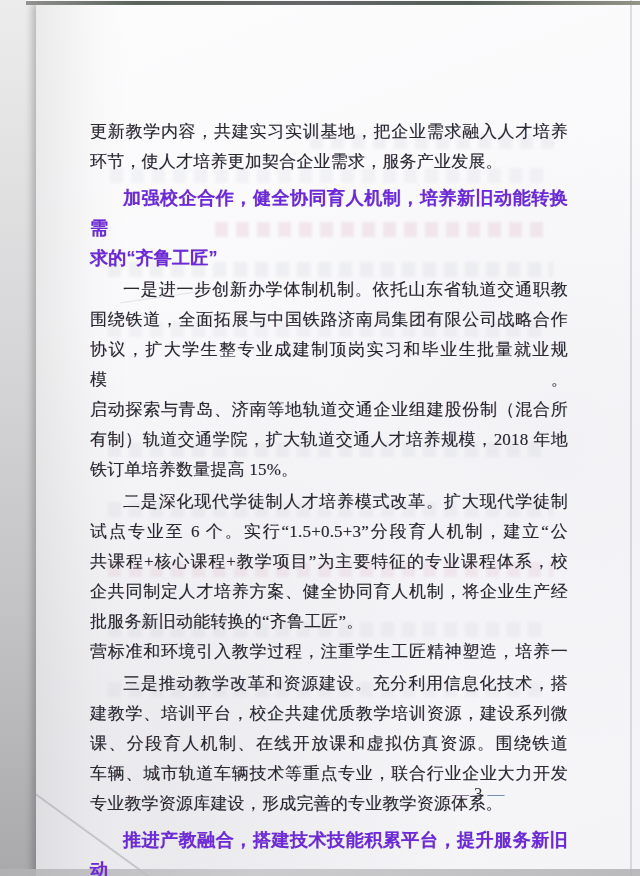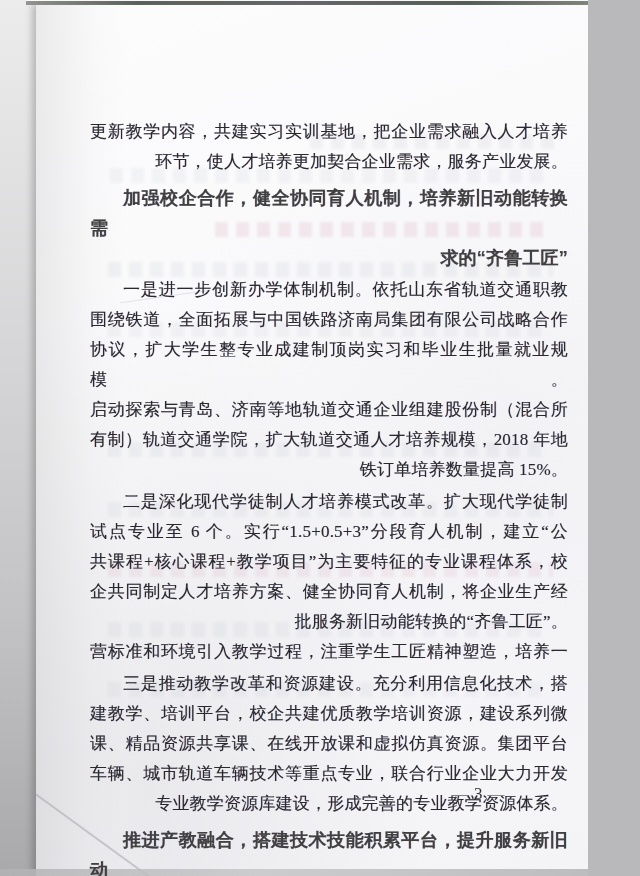--- a/index.html
+++ b/index.html
@@ -4,21 +4,21 @@
 <style>
   html, body {
     margin: 0; padding: 0;
     width: 640px; height: 876px;
     overflow: hidden;
     background: #b9b9bb;
     font-family: "Liberation Serif", serif;
   }
   .scan {
     position: relative;
-    width: 588px; height: 876px;
+    width: 640px; height: 876px;
     overflow: hidden;
     background: #d9d9db;
   }
   
   .scanner-strip {
     position: absolute; left: 0; top: 0;
     width: 38px; height: 876px;
     background: linear-gradient(180deg, #ececec 0%, #d6d6d8 40%, #c3c3c5 70%, #a9a9ab 100%);
   }
   
@@ -92,23 +92,23 @@
     letter-spacing: 0.2px;
     text-shadow: 0.5px 0 0 rgba(70,100,170,0.28), -0.5px 0 0 rgba(170,80,80,0.22);
   }
   .para { margin: 0; }
   .para + .para { margin-top: 2px; }
   .para.heading { margin-top: 6px; }
   .para.heading .line {
     font-family: "Liberation Sans", sans-serif;
     font-weight: 700;
     font-size: 18px;
-    color: #404040;
+    color: #6d28d9;
   }
-  .line { white-space: nowrap; text-align: right; }
+  .line { white-space: nowrap; text-align: left; }
   .line.justify {
     white-space: normal;
     text-align: justify;
     text-align-last: justify;
   }
   .line.indent { text-indent: 33px; }
   
   .page-number {
     position: absolute; left: 452px; top: 784px;
     width: 110px;
@@ -167,21 +167,21 @@
         <div class="line indent justify">二是深化现代学徒制人才培养模式改革。扩大现代学徒制</div>
         <div class="line justify">试点专业至 6 个。实行“1.5+0.5+3”分段育人机制，建立“公</div>
         <div class="line justify">共课程+核心课程+教学项目”为主要特征的专业课程体系，校</div>
         <div class="line justify">企共同制定人才培养方案、健全协同育人机制，将企业生产经</div>
         <div class="line">批服务新旧动能转换的“齐鲁工匠”。</div>
         <div class="line justify">营标准和环境引入教学过程，注重学生工匠精神塑造，培养一</div>
       </div>
       <div class="para body">
         <div class="line indent justify">三是推动教学改革和资源建设。充分利用信息化技术，搭</div>
         <div class="line justify">建教学、培训平台，校企共建优质教学培训资源，建设系列微</div>
-        <div class="line justify">课、精品资源共享课、在线开放课和虚拟仿真资源。集团平台</div>
+        <div class="line justify">课、分段育人机制、在线开放课和虚拟仿真资源。围绕铁道</div>
         <div class="line justify">车辆、城市轨道车辆技术等重点专业，联合行业企业大力开发</div>
         <div class="line">专业教学资源库建设，形成完善的专业教学资源体系。</div>
       </div>
       <div class="para heading">
         <div class="line indent justify">推进产教融合，搭建技术技能积累平台，提升服务新旧动</div>
       </div>
     </div>
 
   <div class="page-number">
     <span class="dash-left">—</span><span class="num">3</span><span class="dash-right">—</span>

